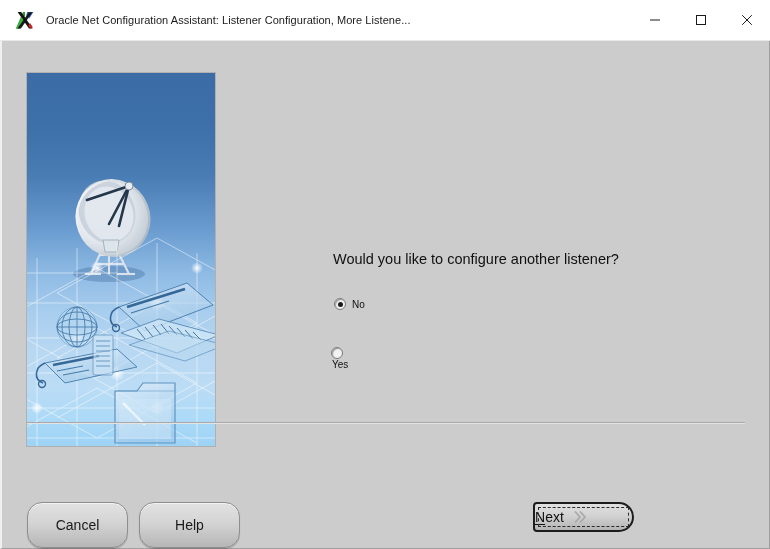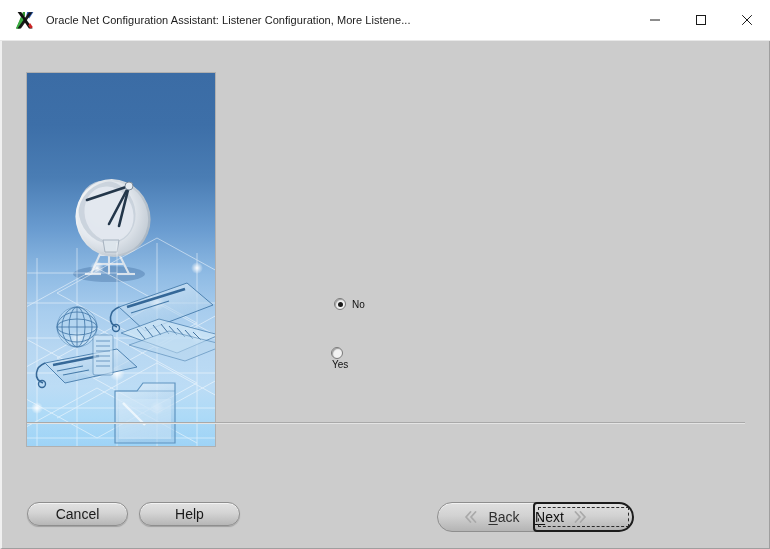--- a/index.html
+++ b/index.html
@@ -168,21 +168,21 @@
 
   
   .buttonbar {
     height: 62px;
     min-height: 62px;
     position: relative;
   }
 
   .btn {
     position: absolute;
-    height: 24px;
+    height: 46px;
     border-radius: 15px;
     box-sizing: border-box;
     background: linear-gradient(to bottom, #e2e2e2 0%, #d4d4d4 45%, #c2c2c2 78%, #b6b6b6 100%);
     border: 1px solid #8e8e8e;
     box-shadow: inset 0 1px 0 #f3f3f3, 0 1px 1px rgba(0,0,0,0.22);
     display: flex;
     align-items: center;
     justify-content: center;
     font-size: 14px;
     color: #1a1a1a;
@@ -442,20 +442,21 @@
             <g transform="translate(88,300)" opacity="0.95">
               <path d="M0 18 L0 70 L60 70 L60 10 L28 10 L22 18 Z" fill="url(#glassG)" stroke="#5a90bd" stroke-width="1.2"></path>
               <path d="M0 18 L60 18" stroke="#5a90bd" stroke-width="0.9" opacity="0.6"></path>
               <path d="M4 26 L4 66 L56 66 L56 26 Z" fill="#d7ecfa" opacity="0.45"></path>
               <path d="M8 30 L30 52" stroke="#ffffff" stroke-width="2.4" opacity="0.7"></path>
             </g>
           </svg>
         </div>
       </div>
 
+      <div class="question nowrap">Would you like to configure another listener?</div>
 
       <div class="radio-row r0">
         <span class="radio checked"></span>
         <span class="radio-label">No</span>
       </div>
 
       <div class="radio-row r1">
         <span class="radio"></span>
         <span class="radio-label">Yes</span>
       </div>
@@ -464,27 +465,20 @@
     </div>
 
     <div class="buttonbar">
 
       <div class="btn btn-cancel">Cancel</div>
 
       <div class="btn btn-help">Help</div>
 
       <div class="navgroup">
 
-        <div class="btn-back">
-          <svg class="chev" width="14" height="12" viewBox="0 0 14 12">
-            <path d="M6.5 1 L2 6 L6.5 11" fill="none" stroke="#a9a9a9" stroke-width="1.8" stroke-linecap="round" stroke-linejoin="round"></path>
-            <path d="M11.5 1 L7 6 L11.5 11" fill="none" stroke="#a9a9a9" stroke-width="1.8" stroke-linecap="round" stroke-linejoin="round"></path>
-          </svg>
-          <span class="nowrap"><span class="mnem">B</span><span>ack</span></span>
-        </div>
 
         <div class="btn-next">
           <span class="focus-ring"></span>
           <span class="nowrap"><span class="mnem">N</span><span>ext</span></span>
           <svg class="chev" width="14" height="12" viewBox="0 0 14 12">
             <path d="M2.5 1 L7 6 L2.5 11" fill="none" stroke="#a9a9a9" stroke-width="1.8" stroke-linecap="round" stroke-linejoin="round"></path>
             <path d="M7.5 1 L12 6 L7.5 11" fill="none" stroke="#a9a9a9" stroke-width="1.8" stroke-linecap="round" stroke-linejoin="round"></path>
           </svg>
         </div>
       </div>

